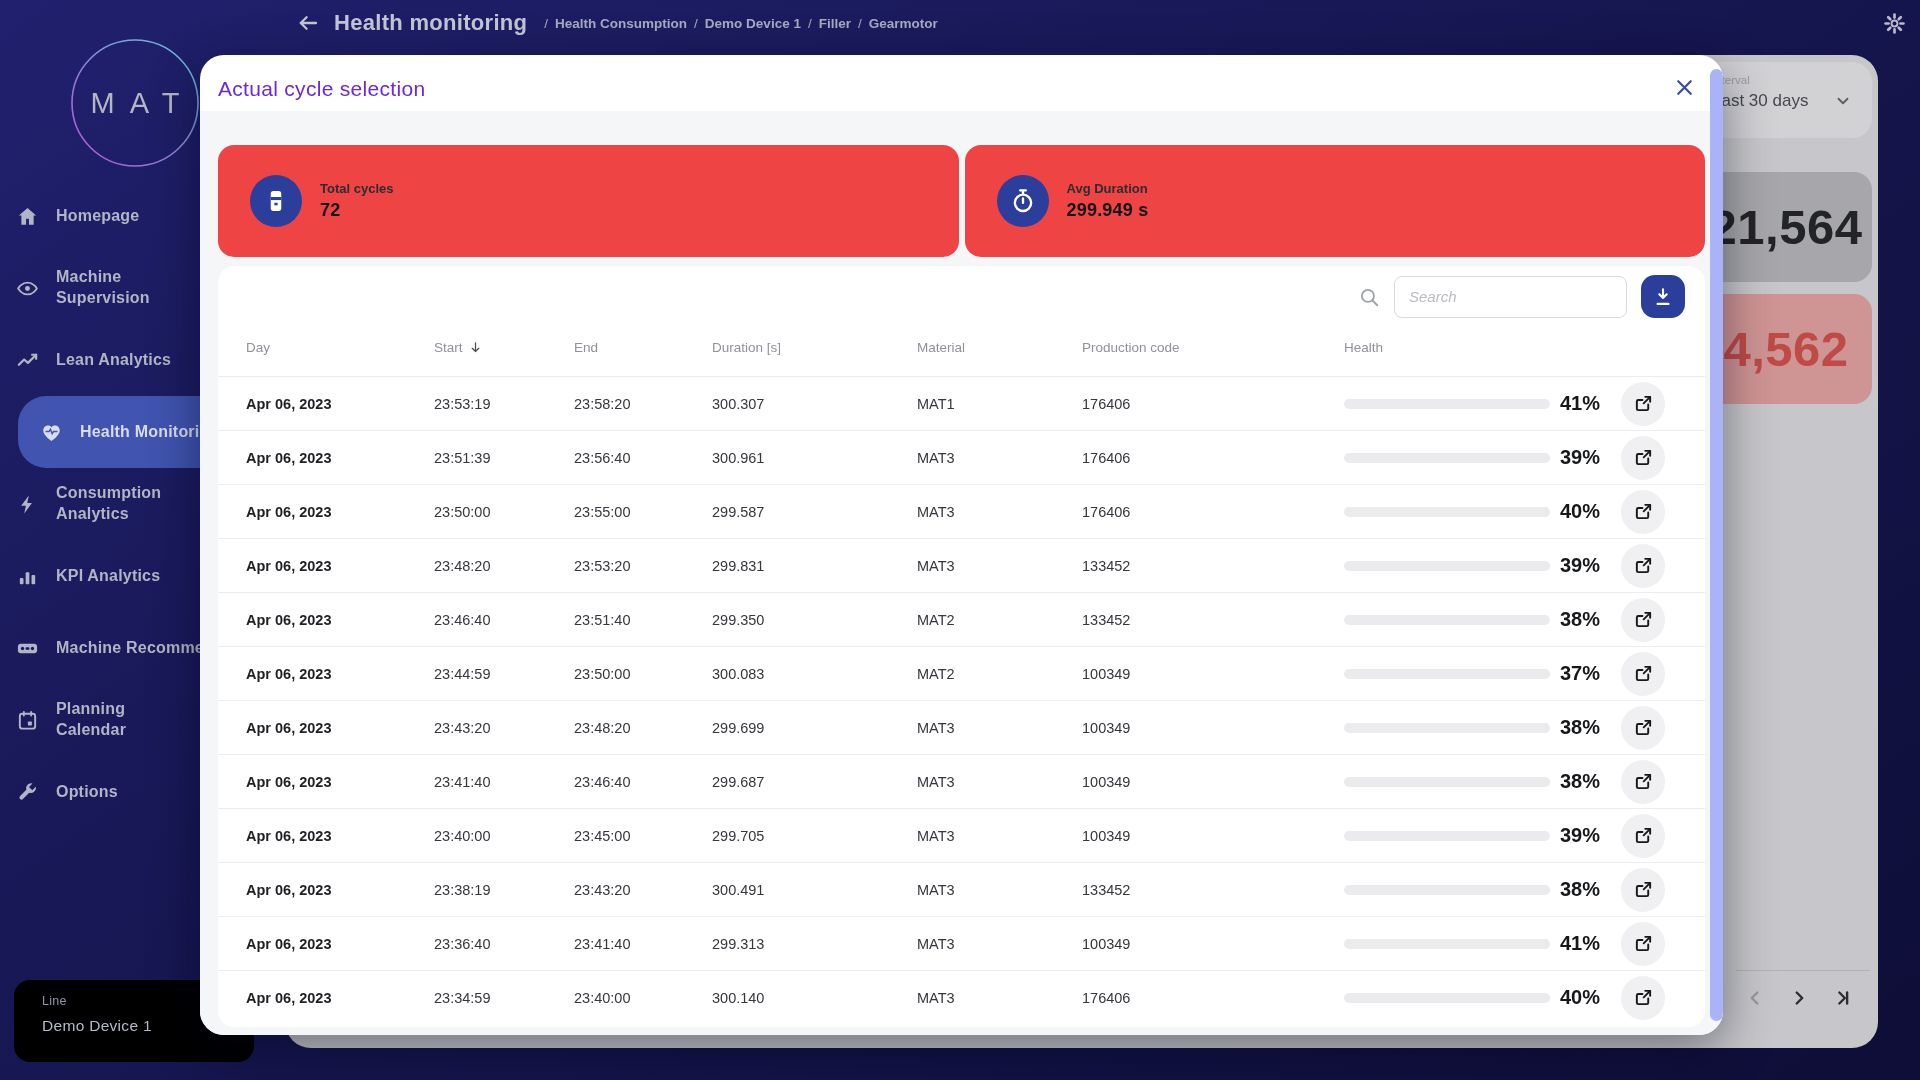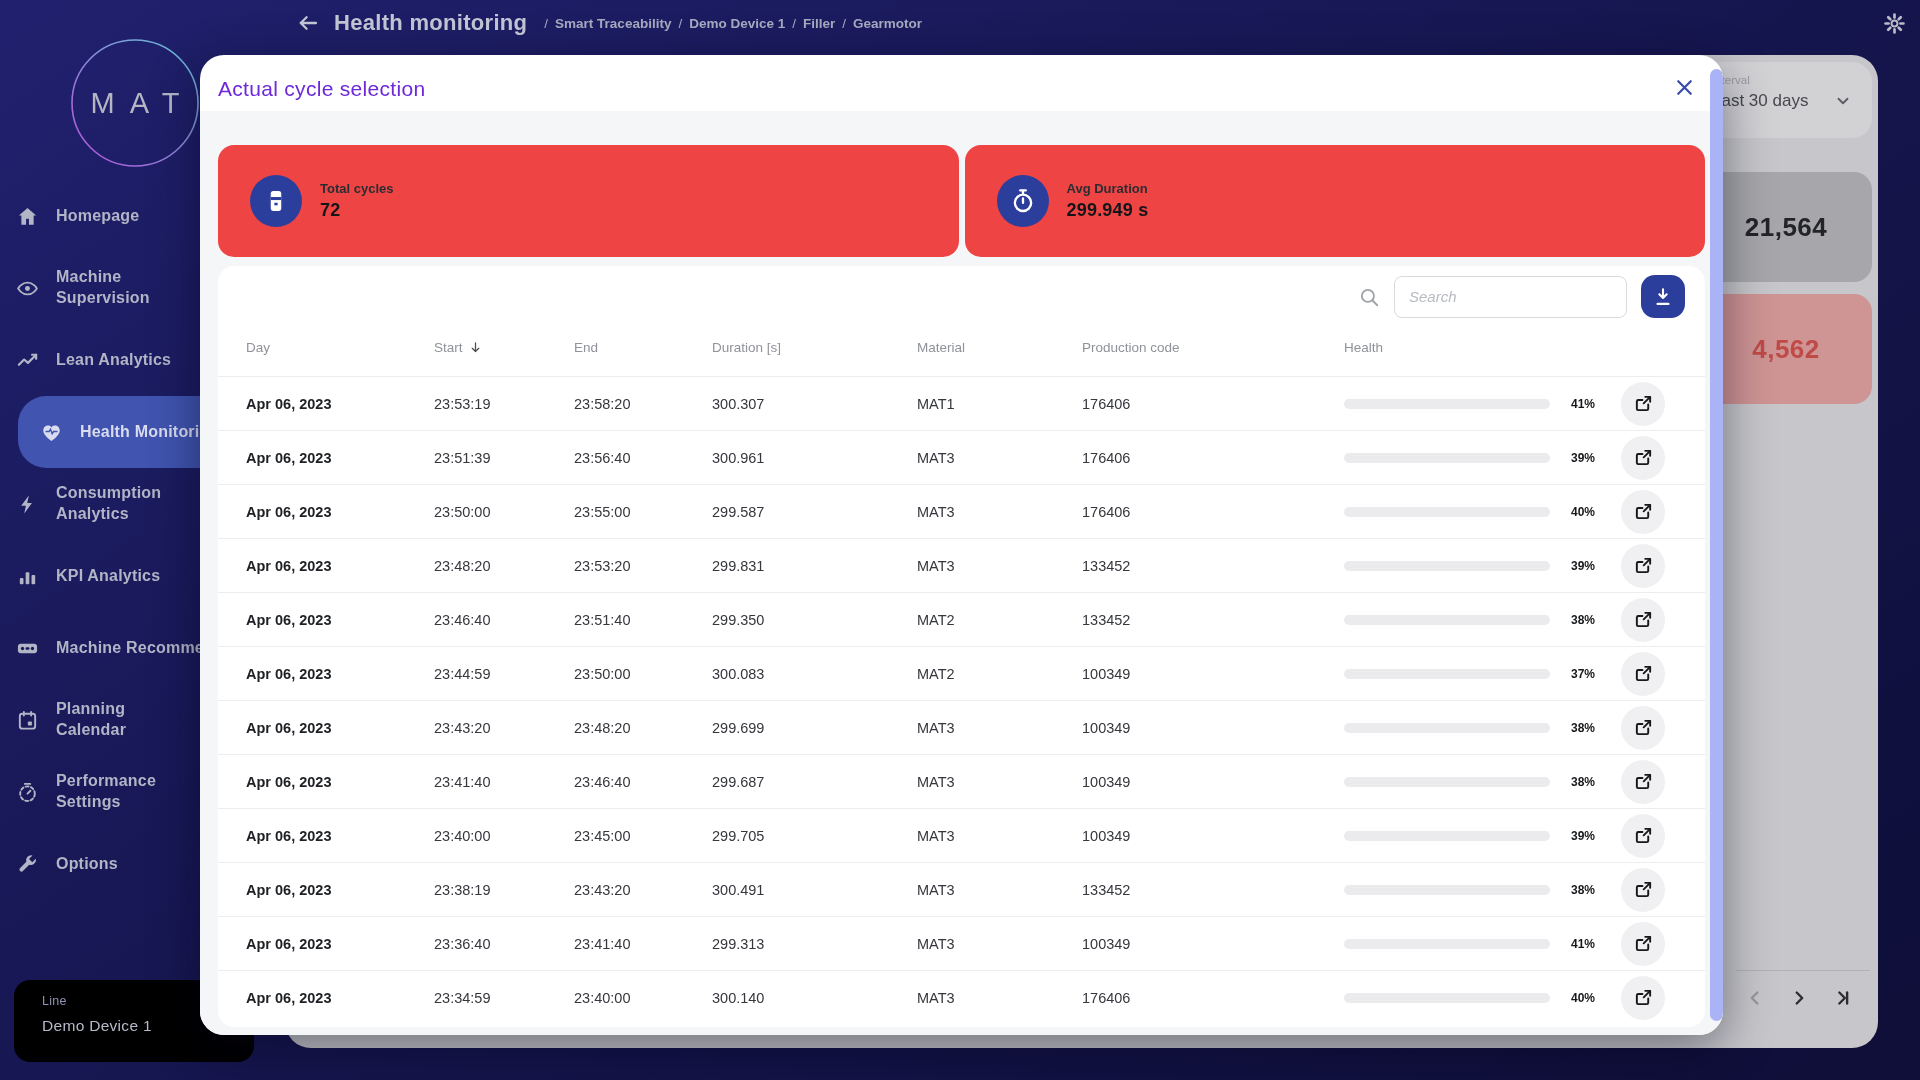--- a/index.html
+++ b/index.html
@@ -39,21 +39,21 @@
 
   
   .bg-main { position:absolute; left:285px; top:55px; width:1593px; height:993px; background:#c7c7cb; border-radius:26px; z-index:3; }
   .bg-interval { position:absolute; right:6px; top:7px; width:188px; height:76px; background:#d2d2d5; border-radius:20px; padding:12px 0 0 28px; cursor:pointer; }
   .bg-interval-label { font-size:11.5px; color:#9b9ca3; }
   .bg-interval-value { margin-top:5px; font-size:17px; color:#46484e; display:flex; align-items:center; }
   .bg-interval-value .ico { width:18px; height:18px; color:#5a5c62; margin-left:26px; }
   .bg-stat { position:absolute; right:6px; width:232px; height:110px; border-radius:18px; display:flex; align-items:center; justify-content:center; }
   .bg-stat.gray { top:117px; background:#a7a7ab; }
   .bg-stat.red  { top:239px; background:#cf9494; }
-  .bg-stat .num { font-size:26px; font-weight:800; letter-spacing:.5px; margin-left:60px; }
+  .bg-stat .num { font-size:49px; font-weight:800; letter-spacing:.5px; margin-left:60px; }
   .bg-stat.gray .num { color:#232428; }
   .bg-stat.red  .num { color:#bf4a48; }
   .bg-sep { position:absolute; right:8px; top:915px; width:134px; height:1px; background:#b2b2b6; }
   .bg-pager { position:absolute; right:24px; top:932px; display:flex; align-items:center; gap:22px; }
   .bg-pager .ico { width:22px; height:22px; cursor:pointer; }
   .pg-prev { color:#97979b; } .pg-next,.pg-last { color:#2c2d31; }
 
   
   .modal { position:absolute; left:200px; top:55px; width:1523px; height:980px; background:#ffffff; border-radius:24px;
            box-shadow:0 14px 50px rgba(5,5,25,.45); z-index:10; overflow:hidden; }
@@ -82,39 +82,39 @@
 
   .tgrid { display:grid; grid-template-columns:188px 140px 138px 205px 165px 262px 1fr; align-items:center; padding:0 28px; }
   .thead { height:58px; color:#909299; font-size:13.5px; }
   .th { display:flex; align-items:center; gap:5px; }
   .th .ico { width:15px; height:15px; color:#4a4c52; }
   .trow { height:54px; border-top:1px solid #ededef; font-size:14.5px; color:#35373d; font-weight:500; }
   .td-day { font-weight:800; color:#1e2024; }
   .health-cell { display:flex; align-items:center; }
   .hbar { width:206px; height:10px; background:#ebebed; border-radius:5px; overflow:hidden; }
   .hfill { height:100%; background:#f8ce45; border-radius:5px; }
-  .hpct { width:46px; margin-left:10px; text-align:center; font-size:12px; font-weight:800; color:#17181b; }
+  .hpct { width:46px; margin-left:10px; text-align:left; font-size:20px; font-weight:800; color:#17181b; }
   .open-btn { width:44px; height:44px; margin-left:15px; border-radius:50%; background:#f0f0f2; border:none; cursor:pointer;
               display:flex; align-items:center; justify-content:center; }
   .open-btn .ico { width:21px; height:21px; color:#17181b; }
 </style>
 </head>
 <body>
 
 <div class="header">
   <span class="back ico">
       <svg viewBox="0 0 24 24">
         <path d="M20 12H4.7M10.6 6.2 4.7 12l5.9 5.8" fill="none" stroke="currentColor" stroke-linecap="round" stroke-linejoin="round" stroke-width="2.3"></path>
       </svg>
     </span>
   <span class="page-title">Health monitoring</span>
   <span class="crumbs">
       <span class="crumb">
         <span class="sep">/</span>
-        <span>Smart Traceability</span>
+        <span>Health Consumption</span>
       </span>
       <span class="crumb">
         <span class="sep">/</span>
         <span>Demo Device 1</span>
       </span>
       <span class="crumb">
         <span class="sep">/</span>
         <span>Filler</span>
       </span>
       <span class="crumb">
@@ -225,31 +225,20 @@
     <span class="ico">
         <svg viewBox="0 0 24 24">
           <rect x="4" y="5" width="16" height="15.5" rx="2.5" fill="none" stroke="currentColor" stroke-linecap="round" stroke-linejoin="round" stroke-width="2"></rect>
           <line x1="8.2" y1="3" x2="8.2" y2="6.8" fill="none" stroke="currentColor" stroke-linecap="round" stroke-linejoin="round" stroke-width="2"></line>
           <line x1="15.8" y1="3" x2="15.8" y2="6.8" fill="none" stroke="currentColor" stroke-linecap="round" stroke-linejoin="round" stroke-width="2"></line>
           <rect x="12.4" y="13" width="4.2" height="4.2" rx=".8" fill="currentColor"></rect>
         </svg>
       </span>
     <span class="nav-label">Planning
 Calendar</span>
-  </div>
-    <div class="nav-item">
-    <span class="ico">
-        <svg viewBox="0 0 24 24">
-          <circle cx="12" cy="13.2" r="7.6" fill="none" stroke="currentColor" stroke-linecap="round" stroke-linejoin="round" stroke-width="2" stroke-dasharray="3.1 2.5"></circle>
-          <line x1="9.2" y1="3" x2="14.8" y2="3" fill="none" stroke="currentColor" stroke-linecap="round" stroke-linejoin="round" stroke-width="2"></line>
-          <line x1="12" y1="13.2" x2="15" y2="10.2" fill="none" stroke="currentColor" stroke-linecap="round" stroke-linejoin="round" stroke-width="2"></line>
-        </svg>
-      </span>
-    <span class="nav-label">Performance
-Settings</span>
   </div>
     <div class="nav-item">
     <span class="ico">
         <svg viewBox="0 0 24 24">
           <path d="M20.8 7.2a5.3 5.3 0 0 1-7 5.1l-6.6 6.6a2.2 2.2 0 0 1-3.1-3.1l6.6-6.6a5.3 5.3 0 0 1 6.5-6.6L13.6 6.2l3.4 3.4 3.5-3.6c.2.4.3.8.3 1.2z" fill="currentColor"></path>
         </svg>
       </span>
     <span class="nav-label">Options</span>
   </div>
   </nav>

